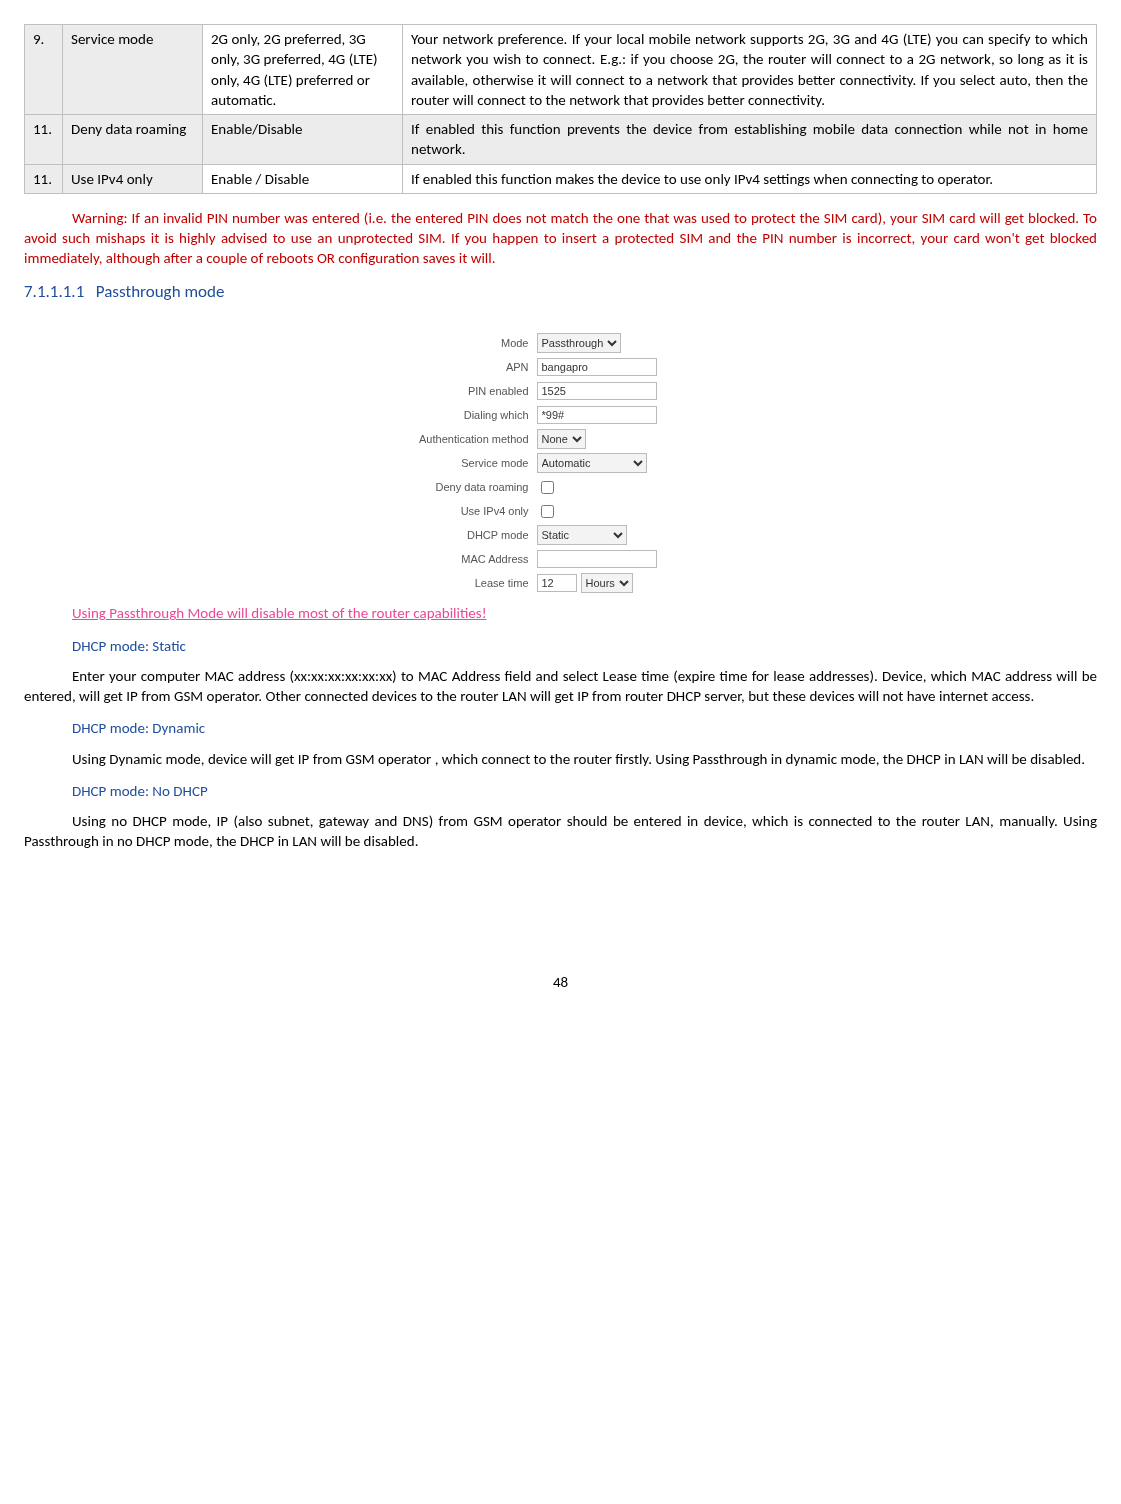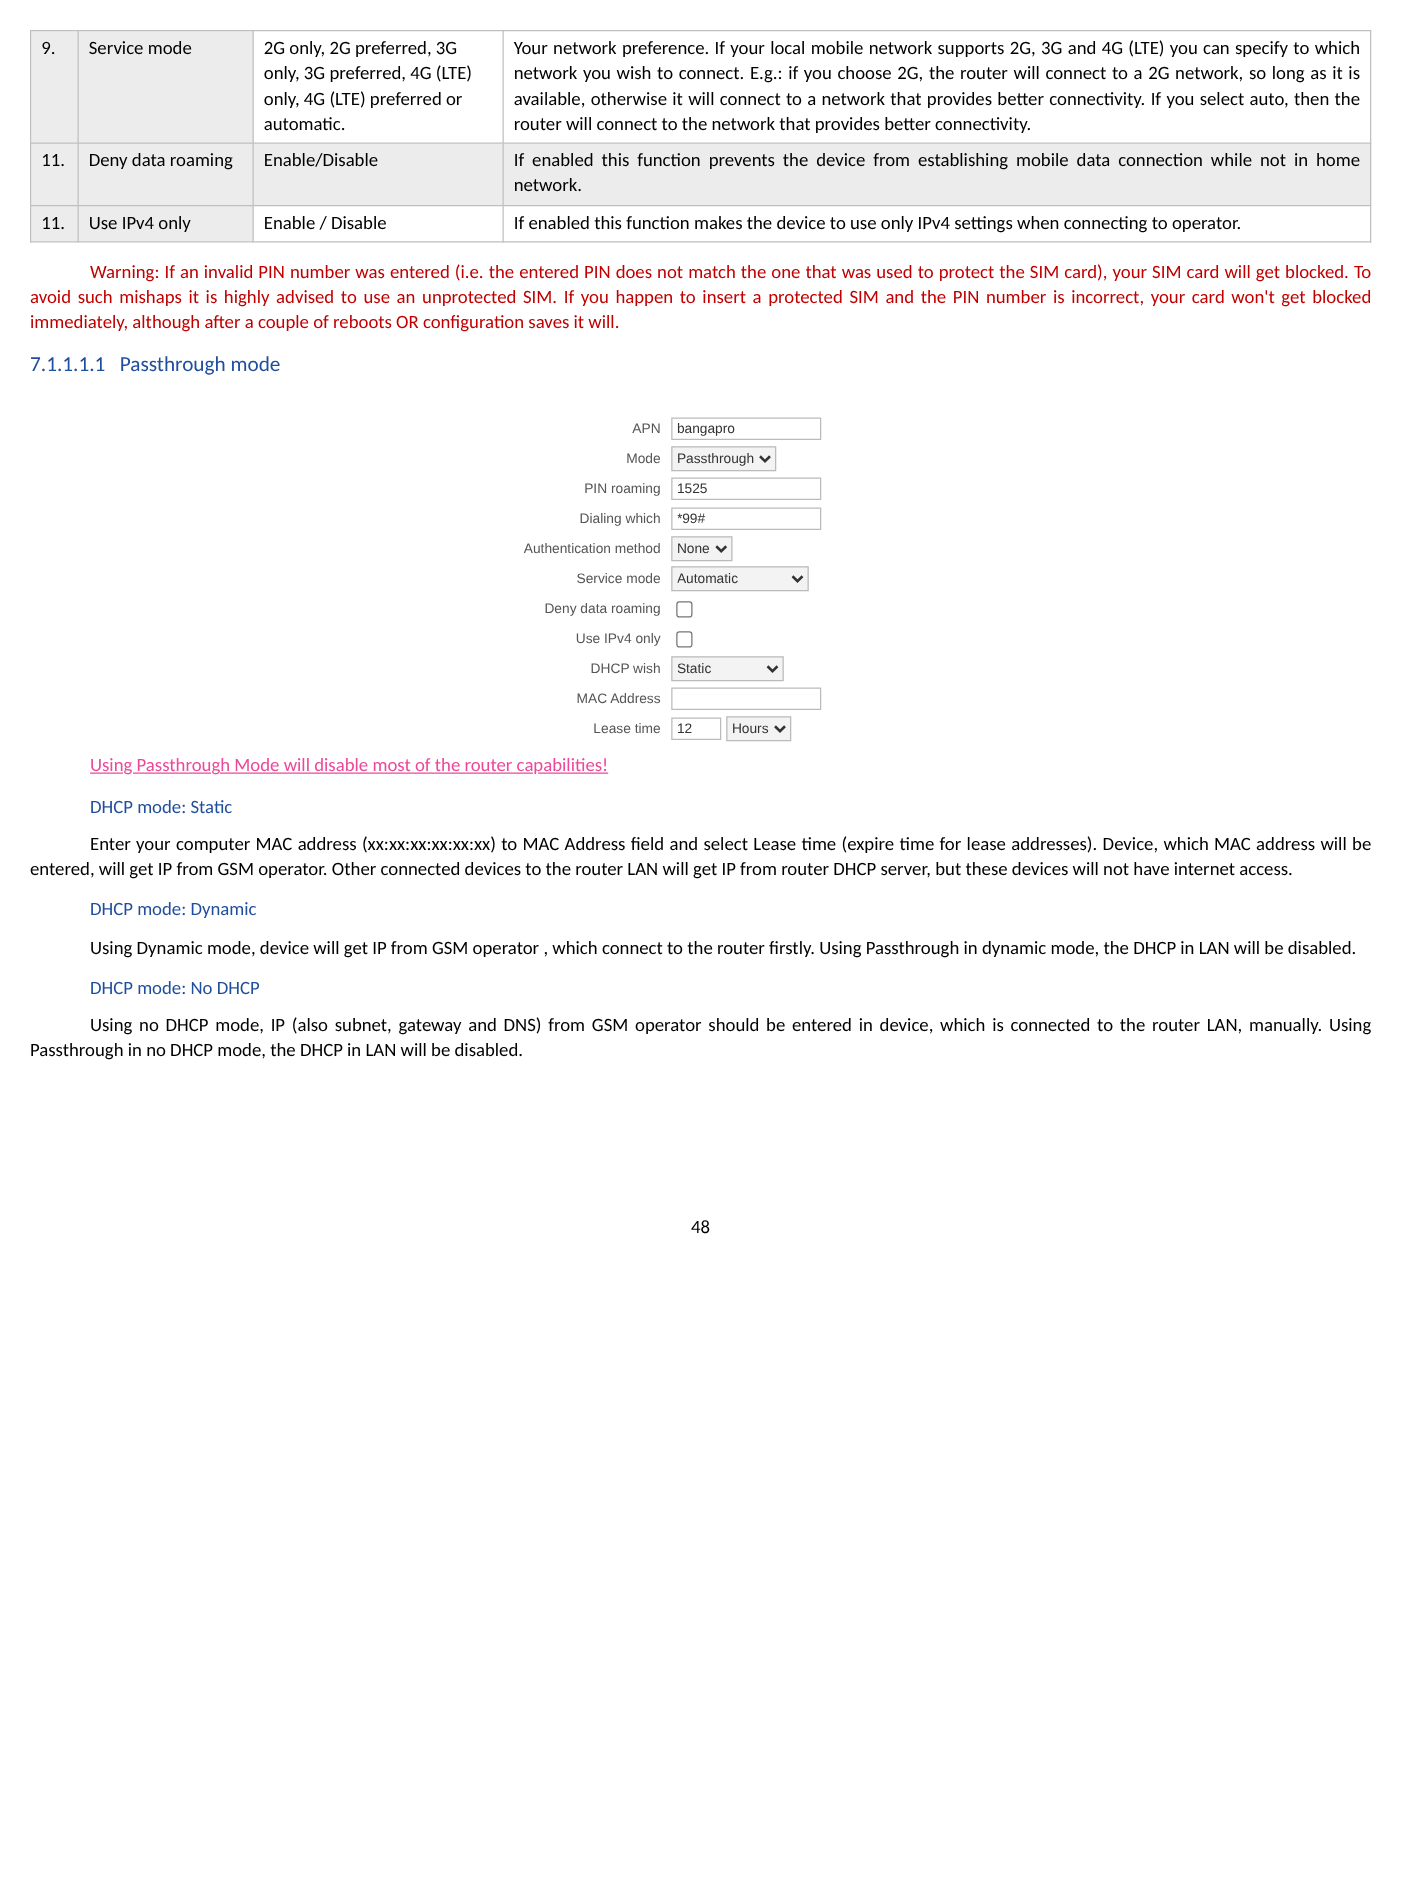--- a/index.html
+++ b/index.html
@@ -136,33 +136,33 @@
 
 <p class="warning">Warning: If an invalid PIN number was entered (i.e. the entered PIN does not match the one that was used to protect the SIM card), your SIM card will get blocked. To avoid such mishaps it is highly advised to use an unprotected SIM. If you happen to insert a protected SIM and the PIN number is incorrect, your card won't get blocked immediately, although after a couple of reboots OR configuration saves it will.</p>
 
 <p class="section-heading">
   <span>7.1.1.1.1</span>&nbsp;&nbsp;
   <span>Passthrough mode</span>
 </p>
 
 <div class="form-shot">
   <div class="form-row">
+    <div class="lbl">Mode</div>
+    <div class="ctrl">
+        <select><option>Passthrough</option></select>
+      </div>
+  </div>
+  <div class="form-row">
     <div class="lbl">APN</div>
     <div class="ctrl">
         <input type="text" value="bangapro" style="">
       </div>
   </div>
   <div class="form-row">
-    <div class="lbl">Mode</div>
-    <div class="ctrl">
-        <select><option>Passthrough</option></select>
-      </div>
-  </div>
-  <div class="form-row">
-    <div class="lbl">PIN roaming</div>
+    <div class="lbl">PIN enabled</div>
     <div class="ctrl">
         <input type="text" value="1525" style="">
       </div>
   </div>
   <div class="form-row">
     <div class="lbl">Dialing which</div>
     <div class="ctrl">
         <input type="text" value="*99#" style="">
       </div>
   </div>
@@ -184,21 +184,21 @@
         <input type="checkbox" style="">
       </div>
   </div>
   <div class="form-row">
     <div class="lbl">Use IPv4 only</div>
     <div class="ctrl">
         <input type="checkbox" style="">
       </div>
   </div>
   <div class="form-row">
-    <div class="lbl">DHCP wish</div>
+    <div class="lbl">DHCP mode</div>
     <div class="ctrl">
         <select style="width:90px"><option>Static</option></select>
       </div>
   </div>
   <div class="form-row">
     <div class="lbl">MAC Address</div>
     <div class="ctrl">
         <input type="text" value="" style="">
       </div>
   </div>

